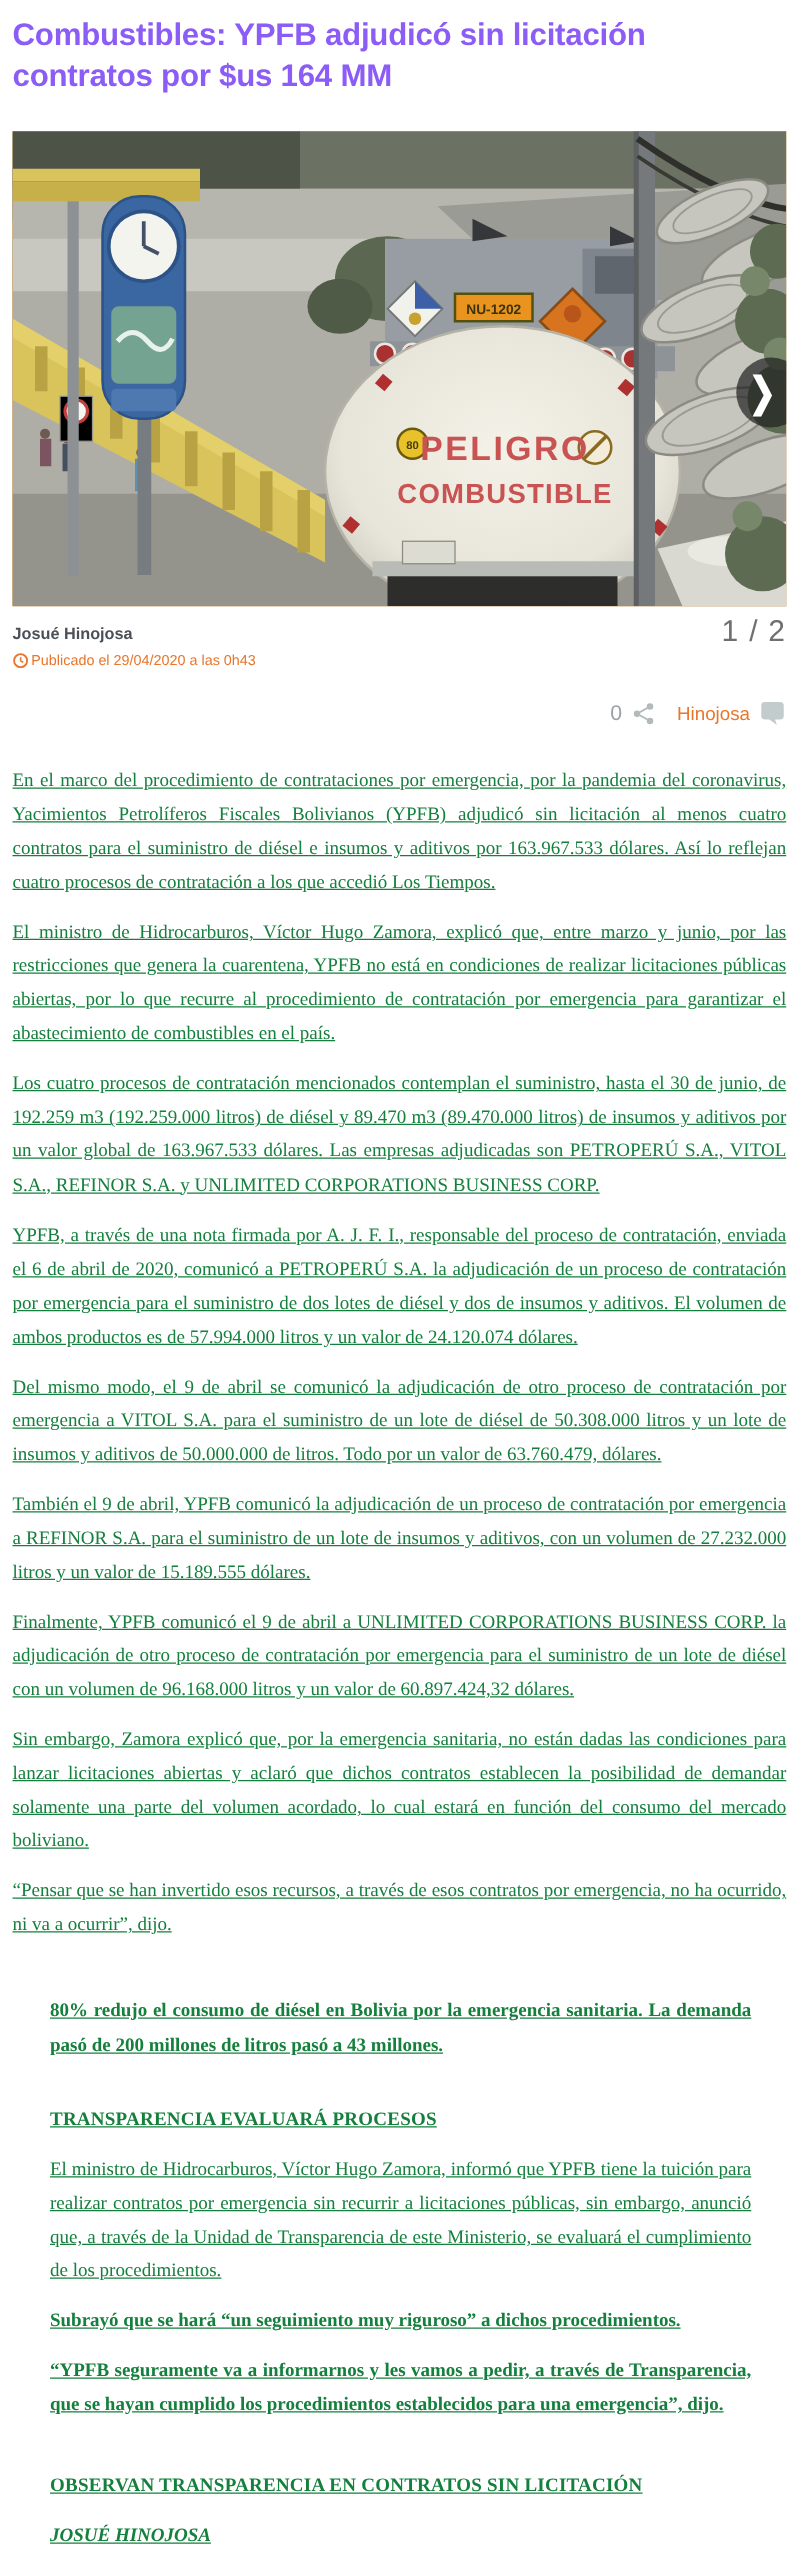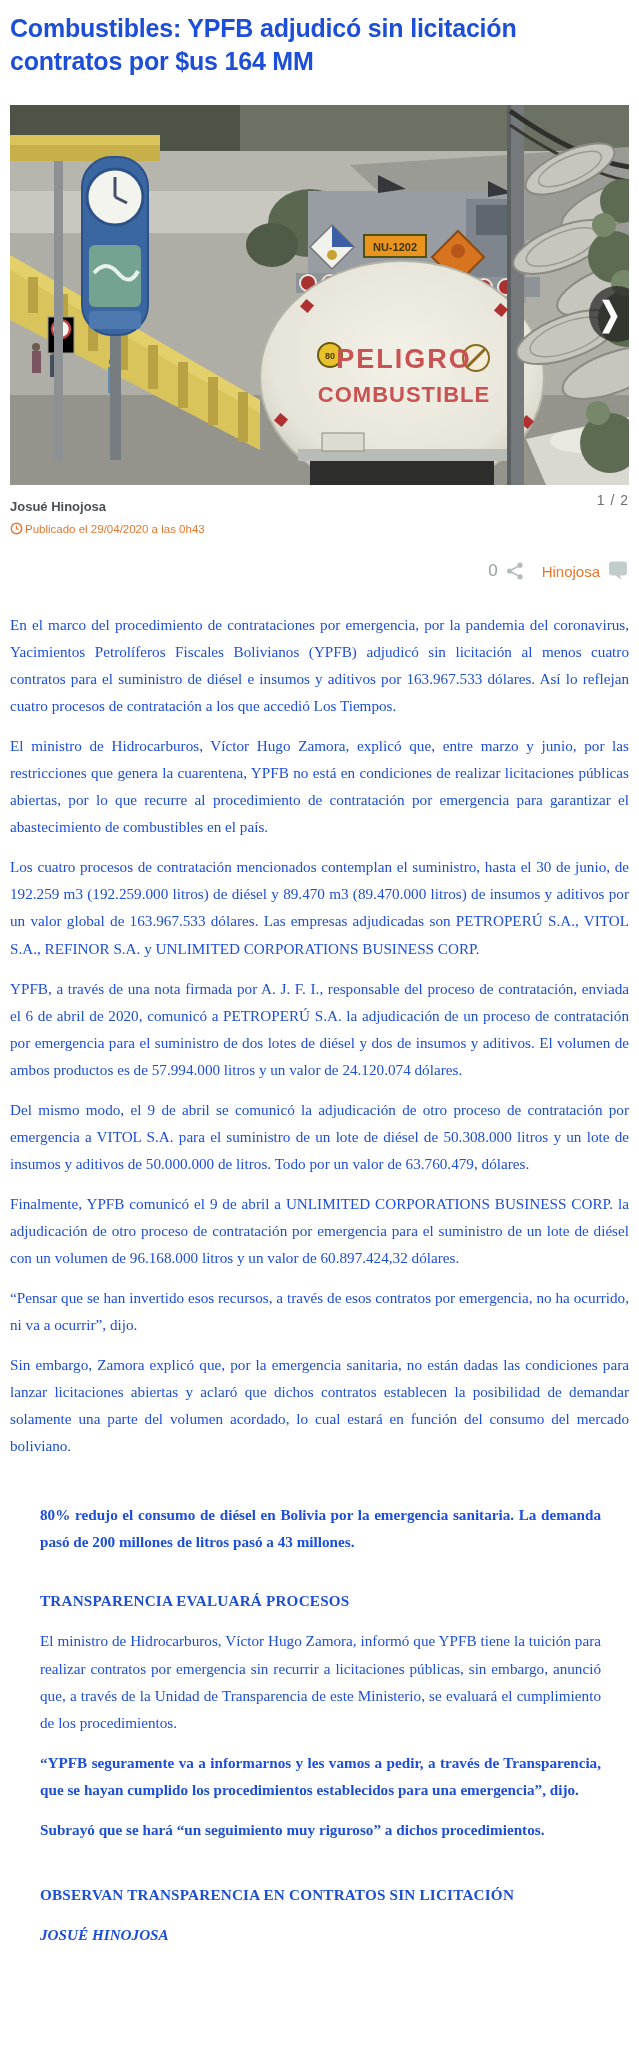--- a/index.html
+++ b/index.html
@@ -4,21 +4,21 @@
 <style>
   html,body{margin:0;padding:0;background:#ffffff;}
   body{width:639px;overflow-x:hidden;font-family:"Liberation Sans",sans-serif;}
   .page{width:619px;margin:0 auto;padding:10px 0 8px 0;}
 
   
   h1.title{
     margin:2px 0 0 0;
     font-family:"Liberation Sans",sans-serif;
     font-size:25px;line-height:1.32;font-weight:700;
-    color:#1d4ed8;letter-spacing:-0.2px;
+    color:#8b5cf6;letter-spacing:-0.2px;
   }
 
   
   .photo-wrap{position:relative;width:619px;height:380px;margin-top:27px;overflow:hidden;background:#a16207;}
   .photo-wrap svg{display:block;}
   .caption-bar{
     position:absolute;left:0;right:0;bottom:0;height:26px;
     background:rgba(62,62,62,0.82);
     display:flex;align-items:center;padding-left:12px;
     font-size:11.5px;color:#efefef;
@@ -29,29 +29,29 @@
     display:flex;align-items:center;justify-content:center;
     color:#ffffff;font-size:26px;font-weight:700;cursor:pointer;
     padding-right:14px;box-sizing:border-box;
   }
   .next-btn .chev{transform:scaleY(1.25);}
 
   
   .meta-row{display:flex;justify-content:space-between;margin-top:7px;}
   .author{font-size:13px;font-weight:700;color:#4b5056;margin-top:7px;}
   .pubdate{display:flex;align-items:center;gap:2px;margin-top:8px;font-size:11.5px;color:#e8762c;}
-  .counter{font-size:14px;color:#6f6f6f;letter-spacing:1px;}
+  .counter{font-size:24px;color:#6f6f6f;letter-spacing:1px;}
   .share-row{display:flex;justify-content:flex-end;align-items:center;gap:7px;margin-top:26px;}
   .share-count{font-size:17px;color:#9aa0a3;}
   .comment-label{font-size:15px;color:#e8762c;margin-left:10px;cursor:pointer;}
   .icon{display:inline-block;vertical-align:middle;}
 
   
   .body-text{margin-top:30px;font-family:"Liberation Serif","DejaVu Serif",serif;
-    font-size:15.2px;line-height:1.78;color:#1d4ed8;}
+    font-size:15.2px;line-height:1.78;color:#15803d;text-decoration:underline;}
   .body-text p{margin:0 0 13px 0;text-align:justify;}
   .inset{margin:42px 28px 0 30px;}
   .inset p{text-align:justify;}
   .highlight{font-weight:700;margin-bottom:32px !important;}
   .sec-heading{font-weight:700;margin:0 0 18px 0;text-align:left;letter-spacing:0.2px;}
   .sec-gap{margin-top:38px !important;}
   .byline{font-weight:700;font-style:italic;margin:0 0 14px 0;text-align:left !important;}
   .bold-q{font-weight:700;}
 </style>
 </head>
@@ -240,31 +240,32 @@
       <path d="M2 3.5 a3 3 0 0 1 3-3 h12 a3 3 0 0 1 3 3 v8 a3 3 0 0 1 -3 3 h-4 l1.5 4.5 -6-4.5 h-3.5 a3 3 0 0 1 -3-3 z" fill="#c3cccd"></path>
     </svg>
   </div>
 
   <div class="body-text">
     <p>En el marco del procedimiento de contrataciones por emergencia, por la pandemia del coronavirus, Yacimientos Petrolíferos Fiscales Bolivianos (YPFB) adjudicó sin licitación al menos cuatro contratos para el suministro de diésel e insumos y aditivos por 163.967.533 dólares. Así lo reflejan cuatro procesos de contratación a los que accedió Los Tiempos.</p>
     <p>El ministro de Hidrocarburos, Víctor Hugo Zamora, explicó que, entre marzo y junio, por las restricciones que genera la cuarentena, YPFB no está en condiciones de realizar licitaciones públicas abiertas, por lo que recurre al procedimiento de contratación por emergencia para garantizar el abastecimiento de combustibles en el país.</p>
     <p>Los cuatro procesos de contratación mencionados contemplan el suministro, hasta el 30 de junio, de 192.259 m3 (192.259.000 litros) de diésel y 89.470 m3 (89.470.000 litros) de insumos y aditivos por un valor global de 163.967.533 dólares. Las empresas adjudicadas son PETROPERÚ S.A., VITOL S.A., REFINOR S.A. y UNLIMITED CORPORATIONS BUSINESS CORP.</p>
     <p>YPFB, a través de una nota firmada por A. J. F. I., responsable del proceso de contratación, enviada el 6 de abril de 2020, comunicó a PETROPERÚ S.A. la adjudicación de un proceso de contratación por emergencia para el suministro de dos lotes de diésel y dos de insumos y aditivos. El volumen de ambos productos es de 57.994.000 litros y un valor de 24.120.074 dólares.</p>
     <p>Del mismo modo, el 9 de abril se comunicó la adjudicación de otro proceso de contratación por emergencia a VITOL S.A. para el suministro de un lote de diésel de 50.308.000 litros y un lote de insumos y aditivos de 50.000.000 de litros. Todo por un valor de 63.760.479, dólares.</p>
+    <p>También el 9 de abril, YPFB comunicó la adjudicación de un proceso de contratación por emergencia a REFINOR S.A. para el suministro de un lote de insumos y aditivos, con un volumen de 27.232.000 litros y un valor de 15.189.555 dólares.</p>
     <p>Finalmente, YPFB comunicó el 9 de abril a UNLIMITED CORPORATIONS BUSINESS CORP. la adjudicación de otro proceso de contratación por emergencia para el suministro de un lote de diésel con un volumen de 96.168.000 litros y un valor de 60.897.424,32 dólares.</p>
+    <p>Sin embargo, Zamora explicó que, por la emergencia sanitaria, no están dadas las condiciones para lanzar licitaciones abiertas y aclaró que dichos contratos establecen la posibilidad de demandar solamente una parte del volumen acordado, lo cual estará en función del consumo del mercado boliviano.</p>
     <p>“Pensar que se han invertido esos recursos, a través de esos contratos por emergencia, no ha ocurrido, ni va a ocurrir”, dijo.</p>
-    <p>Sin embargo, Zamora explicó que, por la emergencia sanitaria, no están dadas las condiciones para lanzar licitaciones abiertas y aclaró que dichos contratos establecen la posibilidad de demandar solamente una parte del volumen acordado, lo cual estará en función del consumo del mercado boliviano.</p>
 
     <div class="inset">
       <p class="highlight">80% redujo el consumo de diésel en Bolivia por la emergencia sanitaria. La demanda pasó de 200 millones de litros pasó a 43 millones.</p>
 
       <p class="sec-heading">TRANSPARENCIA EVALUARÁ PROCESOS</p>
       <p>El ministro de Hidrocarburos, Víctor Hugo Zamora, informó que YPFB tiene la tuición para realizar contratos por emergencia sin recurrir a licitaciones públicas, sin embargo, anunció que, a través de la Unidad de Transparencia de este Ministerio, se evaluará el cumplimiento de los procedimientos.</p>
+      <p class="bold-q">Subrayó que se hará “un seguimiento muy riguroso” a dichos procedimientos.</p>
       <p class="bold-q">“YPFB seguramente va a informarnos y les vamos a pedir, a través de Transparencia, que se hayan cumplido los procedimientos establecidos para una emergencia”, dijo.</p>
-      <p class="bold-q">Subrayó que se hará “un seguimiento muy riguroso” a dichos procedimientos.</p>
 
       <p class="sec-heading sec-gap">OBSERVAN TRANSPARENCIA EN CONTRATOS SIN LICITACIÓN</p>
       <p class="byline">JOSUÉ HINOJOSA</p>
 
     </div>
   </div>
 
 </div>
 
 </body></html>

